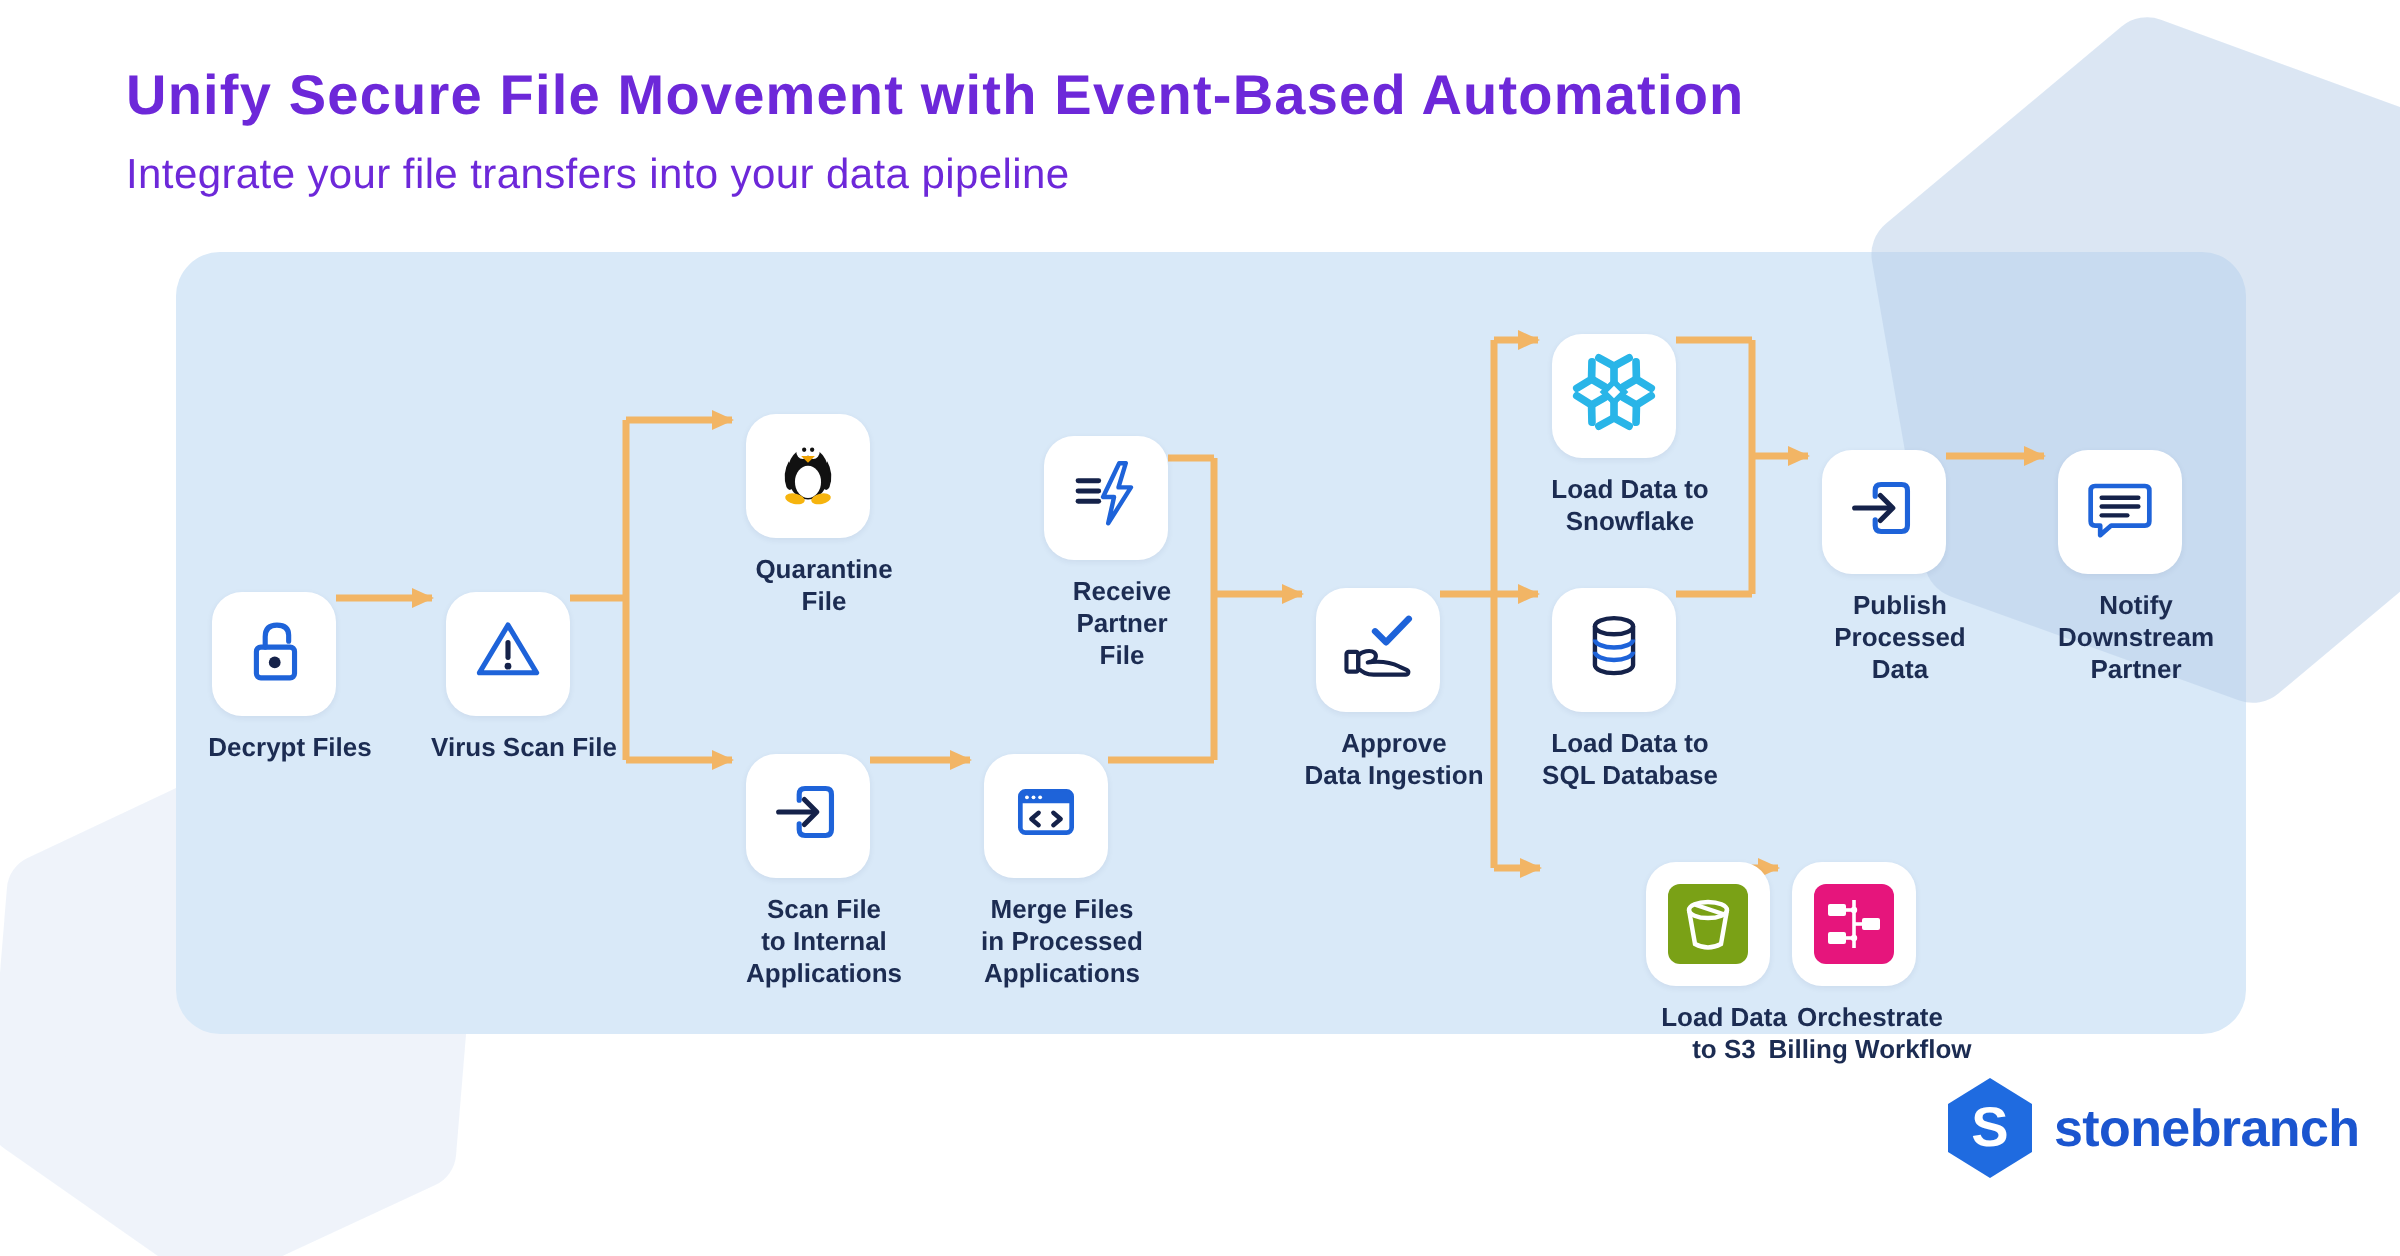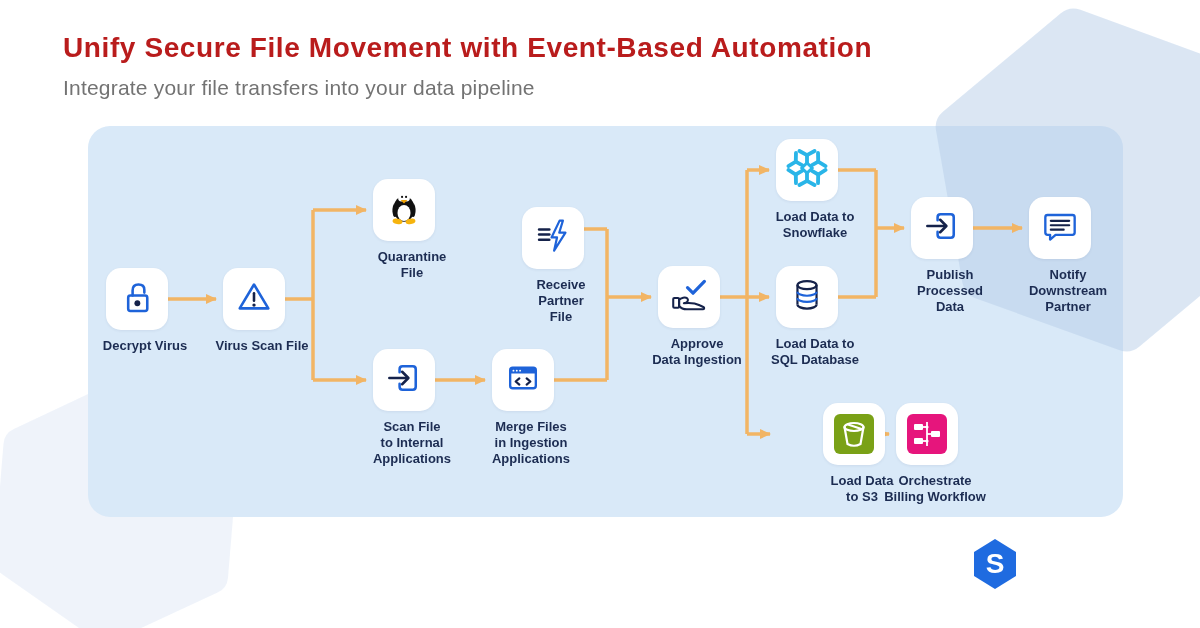--- a/index.html
+++ b/index.html
@@ -2,33 +2,33 @@
 <html><head>
 <meta charset="utf-8">
 <style>
   html,body{margin:0;padding:0;}
   body{
     width:1200px;height:628px;position:relative;overflow:hidden;
     background:#ffffff;font-family:"Liberation Sans",sans-serif;
   }
   .hdr-title{
     position:absolute;left:63px;top:32px;font-size:28px;font-weight:bold;
-    color:#b91c1c;letter-spacing:.6px;white-space:nowrap;
+    color:#6d28d9;letter-spacing:.6px;white-space:nowrap;
   }
   .hdr-sub{
     position:absolute;left:63px;top:76px;font-size:21px;font-weight:400;
-    color:#737373;letter-spacing:.2px;white-space:nowrap;
+    color:#6d28d9;letter-spacing:.2px;white-space:nowrap;
   }
   .bg-svg{position:absolute;left:0;top:0;pointer-events:none;}
   .panel{
     position:absolute;left:88px;top:126px;width:1035px;height:391px;
     background:#d9e9f8;border-radius:22px;
   }
   .connectors{position:absolute;left:88px;top:126px;width:1035px;height:391px;}
-  .node{position:absolute;width:78px;}
+  .node{position:absolute;width:78px;margin-top:28px;}
   .nbox{
     width:62px;height:62px;background:#ffffff;border-radius:15px;
     display:flex;align-items:center;justify-content:center;
     box-shadow:0 1px 3px rgba(27,49,89,.07);
   }
   .nlabel{
     position:absolute;top:70px;left:50%;transform:translateX(-50%);
     width:176px;text-align:center;white-space:pre-line;
     font-size:13px;line-height:16px;font-weight:bold;color:#1c2c52;
   }
@@ -99,21 +99,21 @@
 
 <div class="node" style="left:106px;top:268px">
   <div class="nbox">
       <span>
     <svg width="44" height="44" viewBox="0 0 60 60" fill="none">
       <path d="M24 28 V21 Q24 13 32 13 Q40 13 40 20 V24" stroke="#1e63d9" stroke-width="3.5" stroke-linecap="round"></path>
       <rect x="18" y="28" width="26" height="21" rx="3" stroke="#1e63d9" stroke-width="3.5"></rect>
       <circle cx="30.5" cy="38.5" r="4" fill="#15224a"></circle>
     </svg></span>
     </div>
-  <div class="nlabel">Decrypt Virus</div>
+  <div class="nlabel">Decrypt Files</div>
 </div>
 
 <div class="node" style="left:223px;top:268px">
   <div class="nbox">
       <span>
     <svg width="44" height="44" viewBox="0 0 60 60" fill="none">
       <path d="M30 13 L49.5 45.5 H10.5 Z" stroke="#1e63d9" stroke-width="3.5" stroke-linejoin="round"></path>
       <line x1="30" y1="25" x2="30" y2="35" stroke="#15224a" stroke-width="3.5" stroke-linecap="round"></line>
       <circle cx="30" cy="41" r="2.3" fill="#15224a"></circle>
     </svg></span>
@@ -163,25 +163,25 @@
       <rect x="12.5" y="16" width="35" height="28" rx="3.5" stroke="#1e63d9" stroke-width="3.2"></rect>
       <path d="M12.5 19.5 Q12.5 16 16 16 H44 Q47.5 16 47.5 19.5 V24 H12.5 Z" fill="#1e63d9"></path>
       <circle cx="17" cy="20" r="1.3" fill="#ffffff"></circle>
           <circle cx="21.5" cy="20" r="1.3" fill="#ffffff"></circle>
           <circle cx="26" cy="20" r="1.3" fill="#ffffff"></circle>
       <path d="M25 30.5 L20 34.8 L25 39" stroke="#15224a" stroke-width="3" stroke-linecap="round" stroke-linejoin="round"></path>
       <path d="M35 30.5 L40 34.8 L35 39" stroke="#15224a" stroke-width="3" stroke-linecap="round" stroke-linejoin="round"></path>
     </svg></span>
     </div>
   <div class="nlabel">Merge Files
-in Ingestion
+in Processed
 Applications</div>
 </div>
 
-<div class="node" style="left:522px;top:207px">
+<div class="node" style="left:522px;top:190px">
   <div class="nbox">
       <span>
     <svg width="44" height="44" viewBox="0 0 60 60" fill="none">
       <g stroke="#15224a" stroke-width="3.4" stroke-linecap="round">
         <line x1="11" y1="21" x2="25" y2="21"></line>
             <line x1="11" y1="28" x2="25" y2="28"></line>
             <line x1="11" y1="35" x2="25" y2="35"></line>
       </g>
       <path d="M39 9 L28 32 H35.5 L31.5 50 L47 25.5 H38.5 L43.5 9 Z" stroke="#1e63d9" stroke-width="3" stroke-linejoin="round"></path>
     </svg></span>
@@ -305,13 +305,14 @@
         <circle cx="20" cy="27" r="1.6" fill="#ffffff"></circle>
       </svg>
     </div>
   </div>
   <div class="nlabel">Orchestrate
 Billing Workflow</div>
 </div>
 
 <div class="logo">
   <div class="logo-hex">S</div>
+  <div class="logo-text">stonebranch</div>
 </div>
 
 </body></html>

